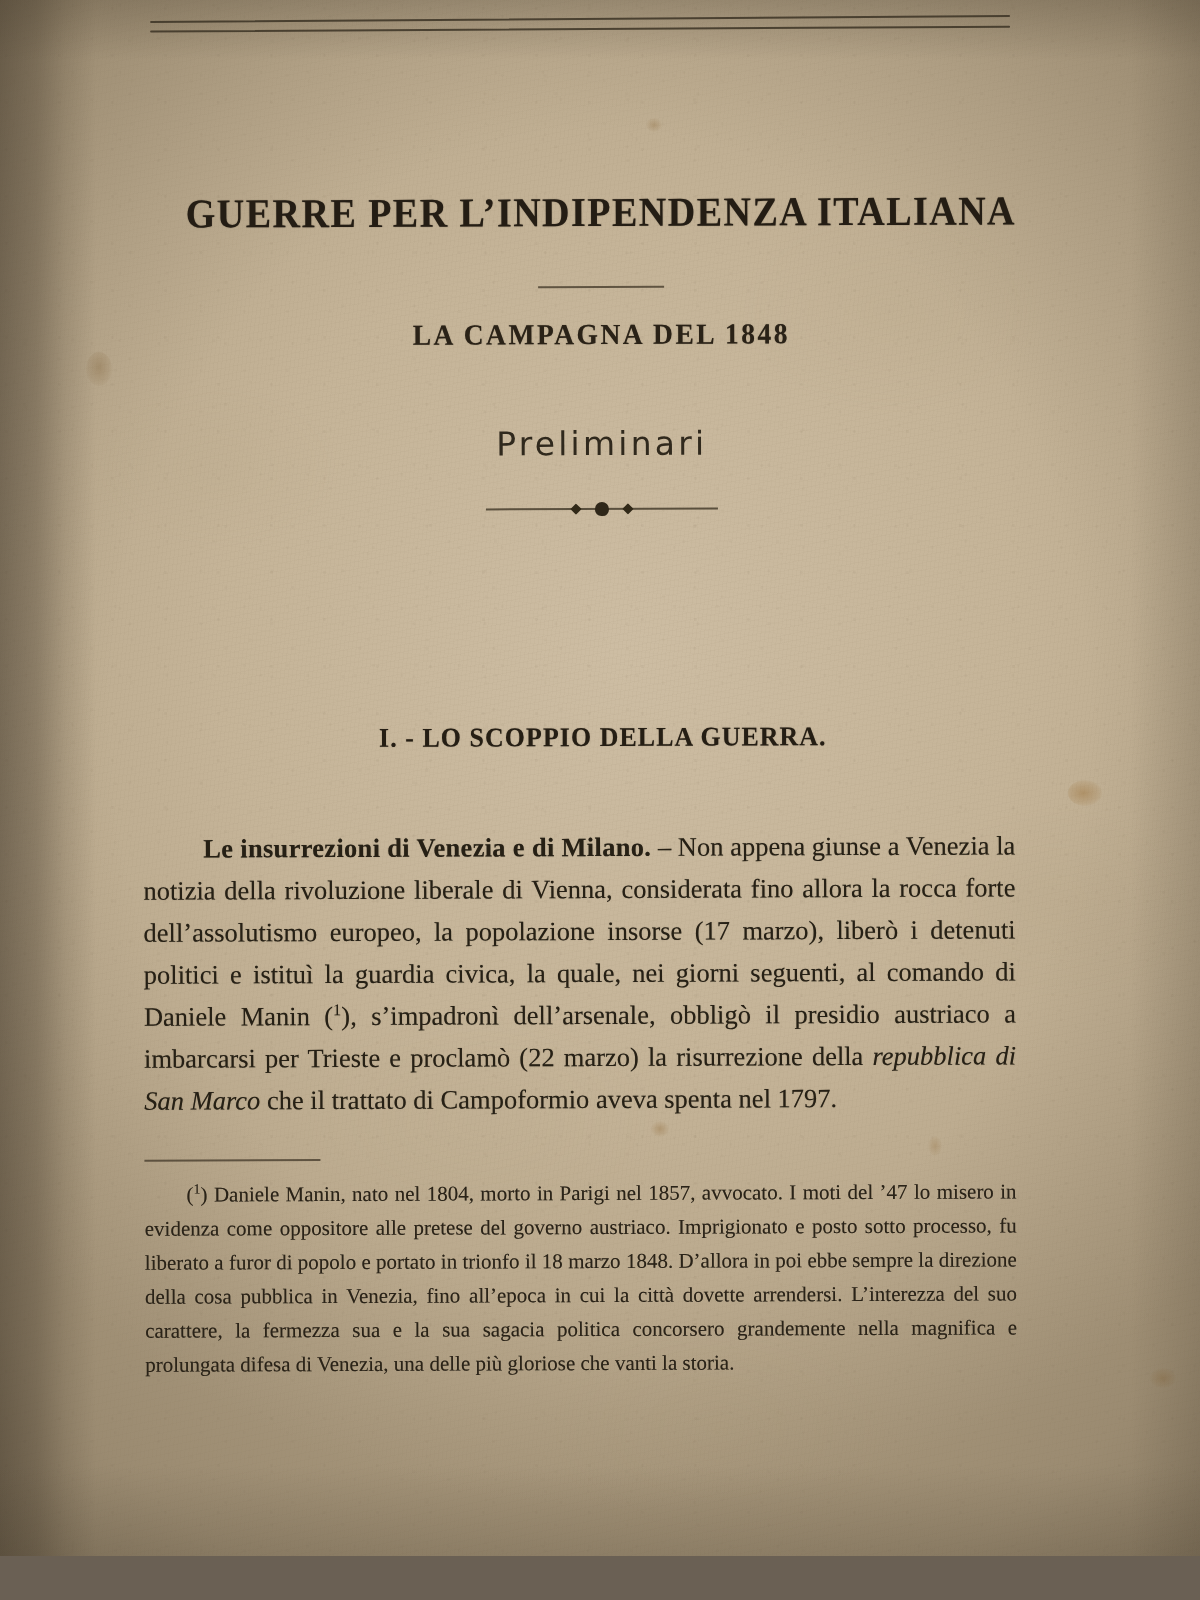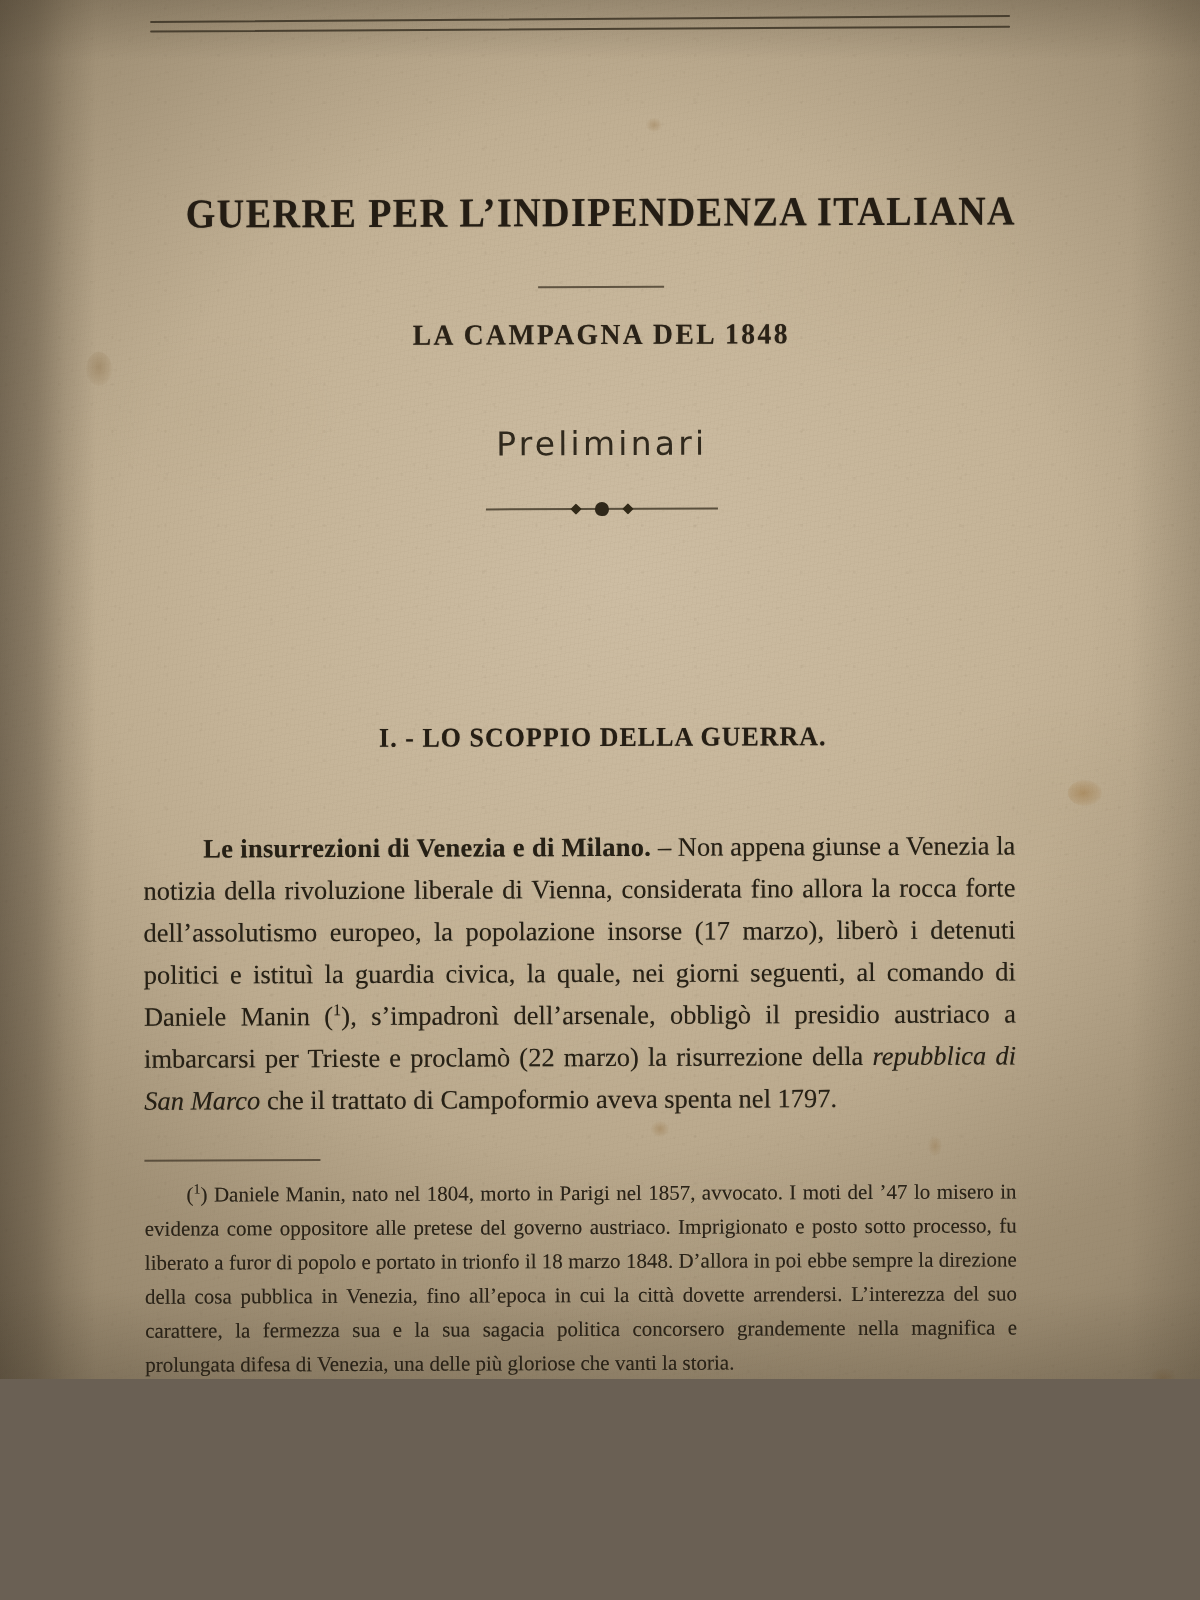--- a/index.html
+++ b/index.html
@@ -4,21 +4,21 @@
 <style>
   html, body {
     margin: 0;
     padding: 0;
     background: #6a6054;
   }
 
   .page {
     position: relative;
     width: 1200px;
-    height: 1379px;
+    height: 1556px;
     overflow: hidden;
     background: #ef4444;
     font-family: "Liberation Serif", serif;
     color: #2b2419;
   }
 
   
   .paper-base {
     position: absolute;
     inset: 0;

